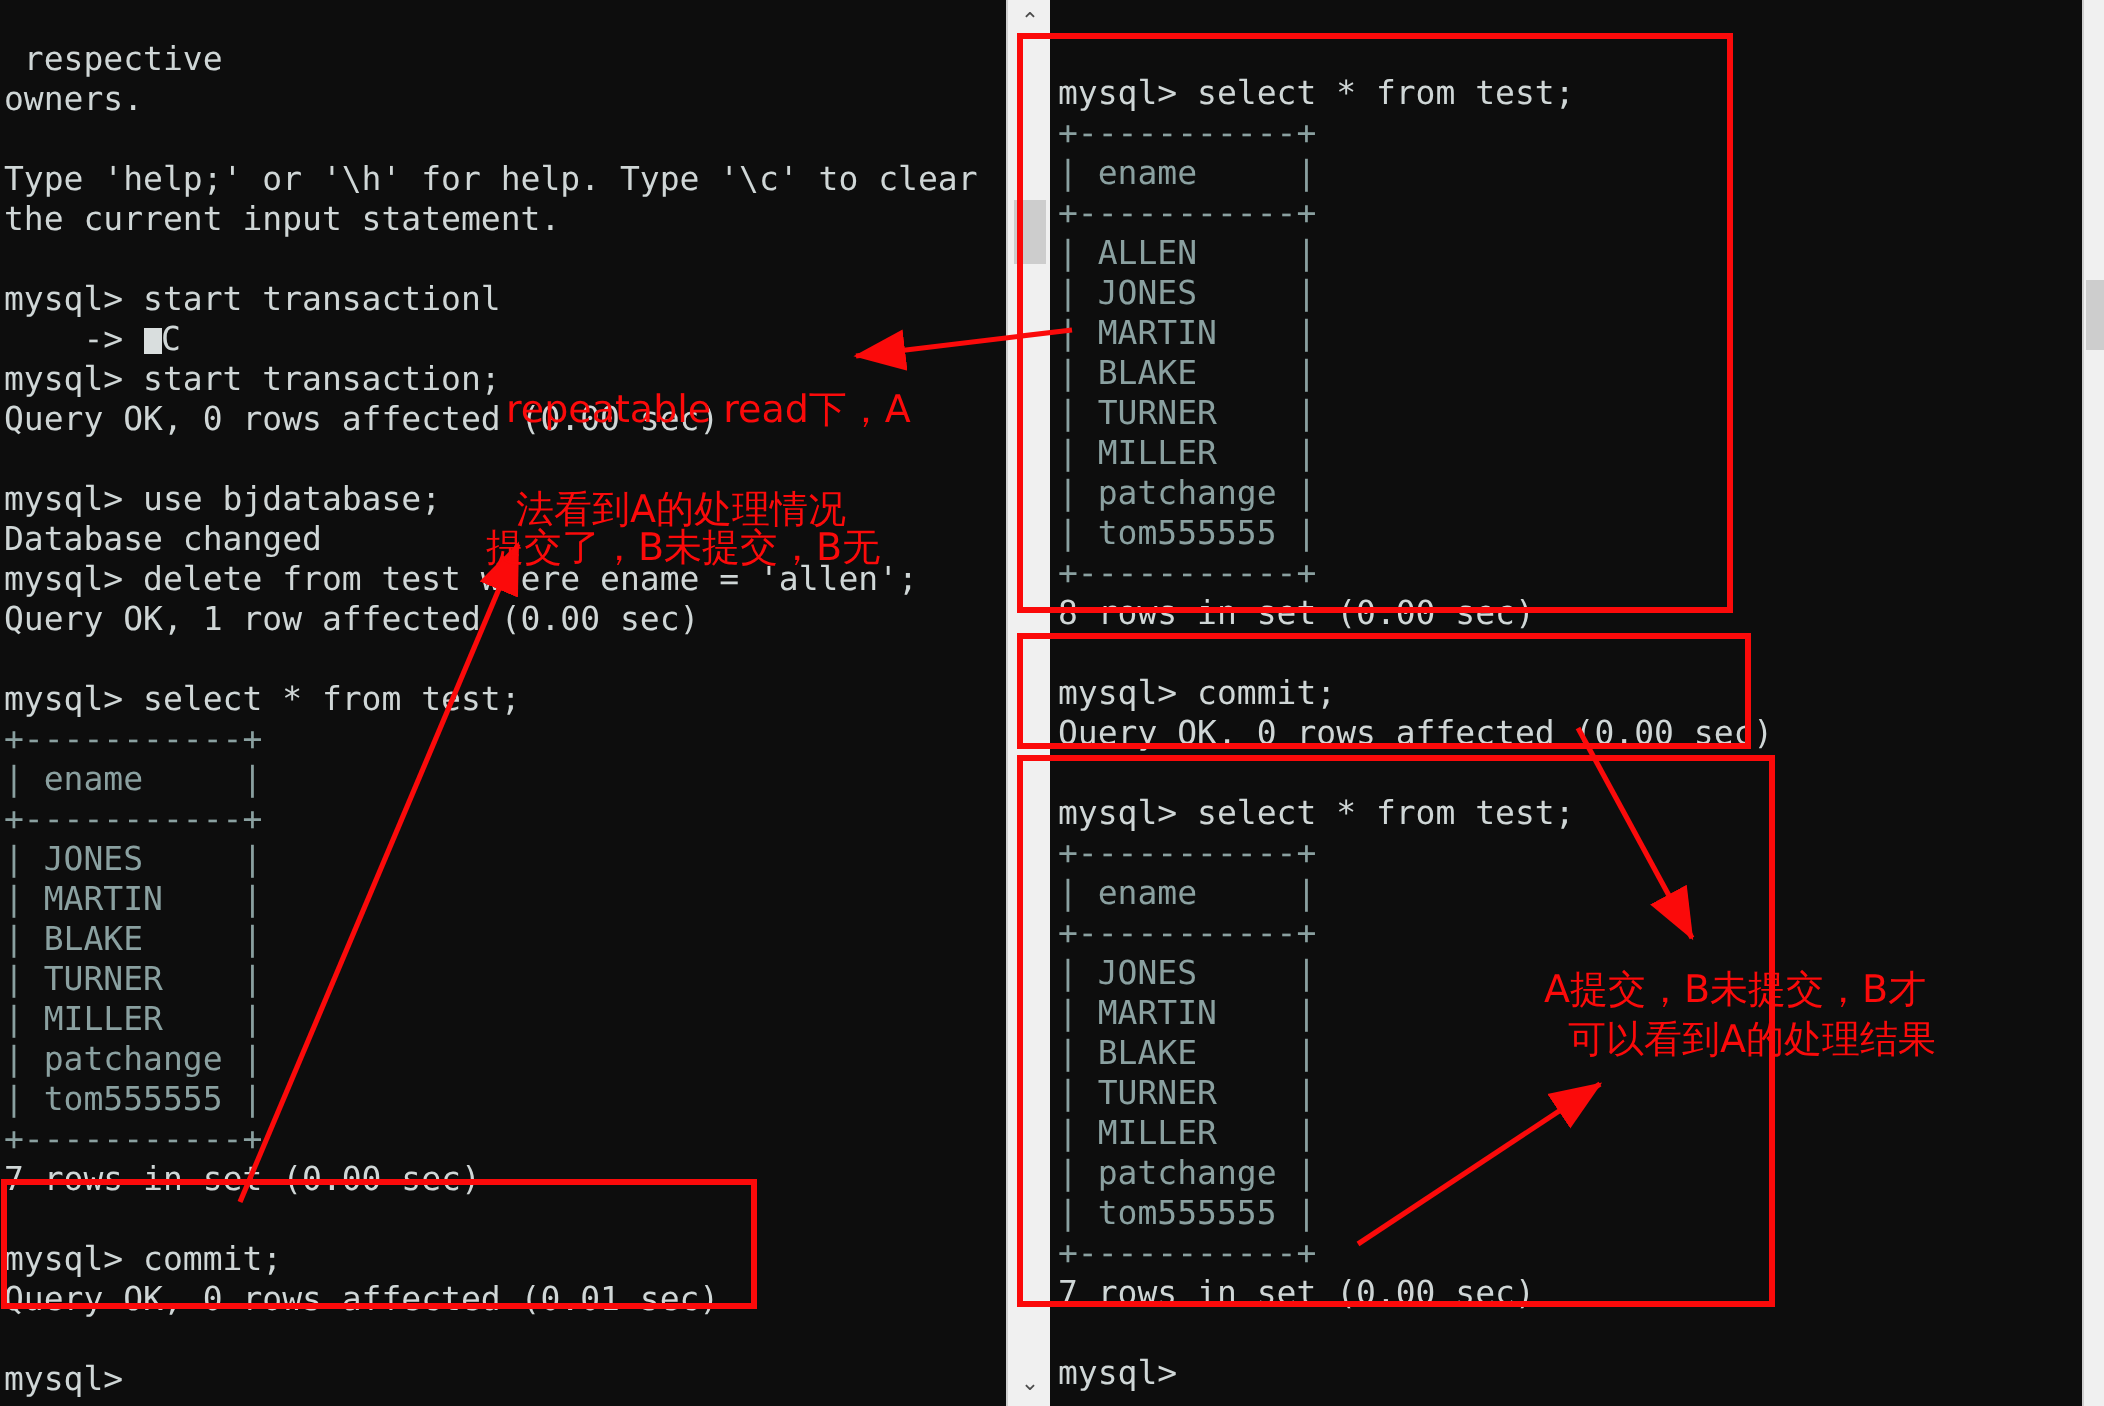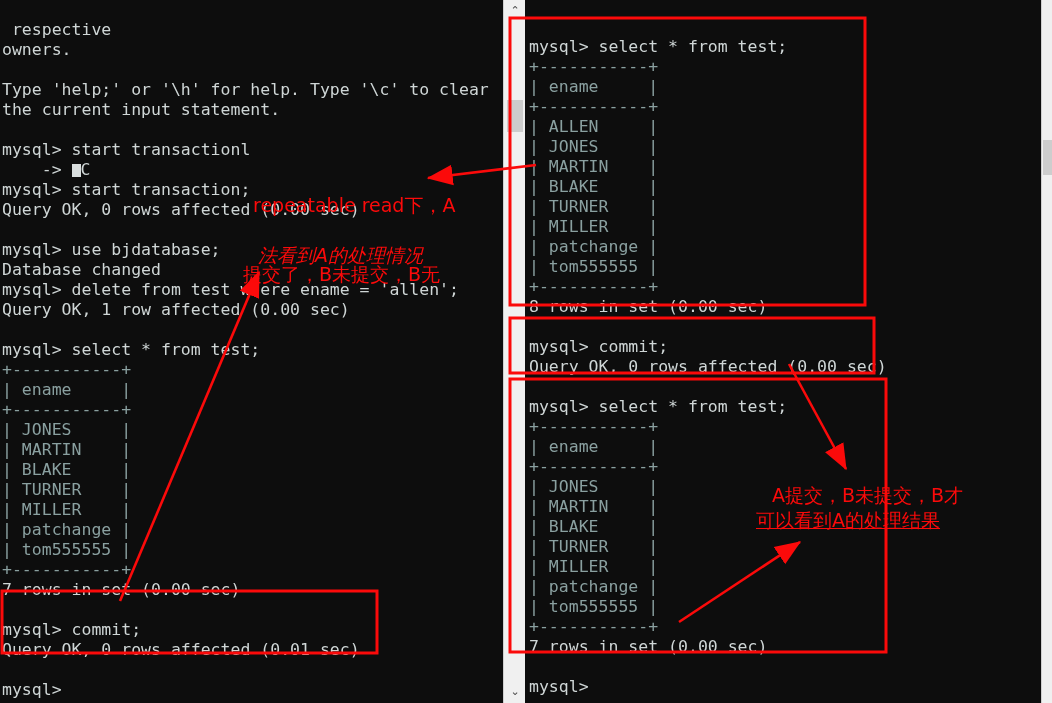--- a/index.html
+++ b/index.html
@@ -88,16 +88,16 @@
 
   <line x1="120" y1="601" x2="259" y2="272" stroke="#fb0a0a" stroke-width="2.6" marker-end="url(#ah2)"></line>
 
   <line x1="789" y1="364" x2="846" y2="469" stroke="#fb0a0a" stroke-width="2.6" marker-end="url(#ah2)"></line>
 
   <line x1="679" y1="622" x2="800" y2="542" stroke="#fb0a0a" stroke-width="2.6" marker-end="url(#ah2)"></line>
 </svg>
 
 <div class="cn" id="note-left-1" style="left:253px;top:193px;">repeatable read下，A</div>
 <div class="cn" id="note-left-2" style="left:243px;top:218px;margin-top:44px;">提交了，B未提交，B无</div>
-<div class="cn" id="note-left-3" style="left:258px;top:243px;font-style:italic;">法看到A的处理情况</div>
+<div class="cn" id="note-left-3" style="left:258px;top:243px;">法看到A的处理情况</div>
 
 <div class="cn" id="note-right-1" style="left:772px;top:483px;">A提交，B未提交，B才</div>
-<div class="cn" id="note-right-2" style="left:756px;top:508px;text-decoration:underline;">可以看到A的处理结果</div>
+<div class="cn" id="note-right-2" style="left:784px;top:508px;">可以看到A的处理结果</div>
 
 </body></html>

